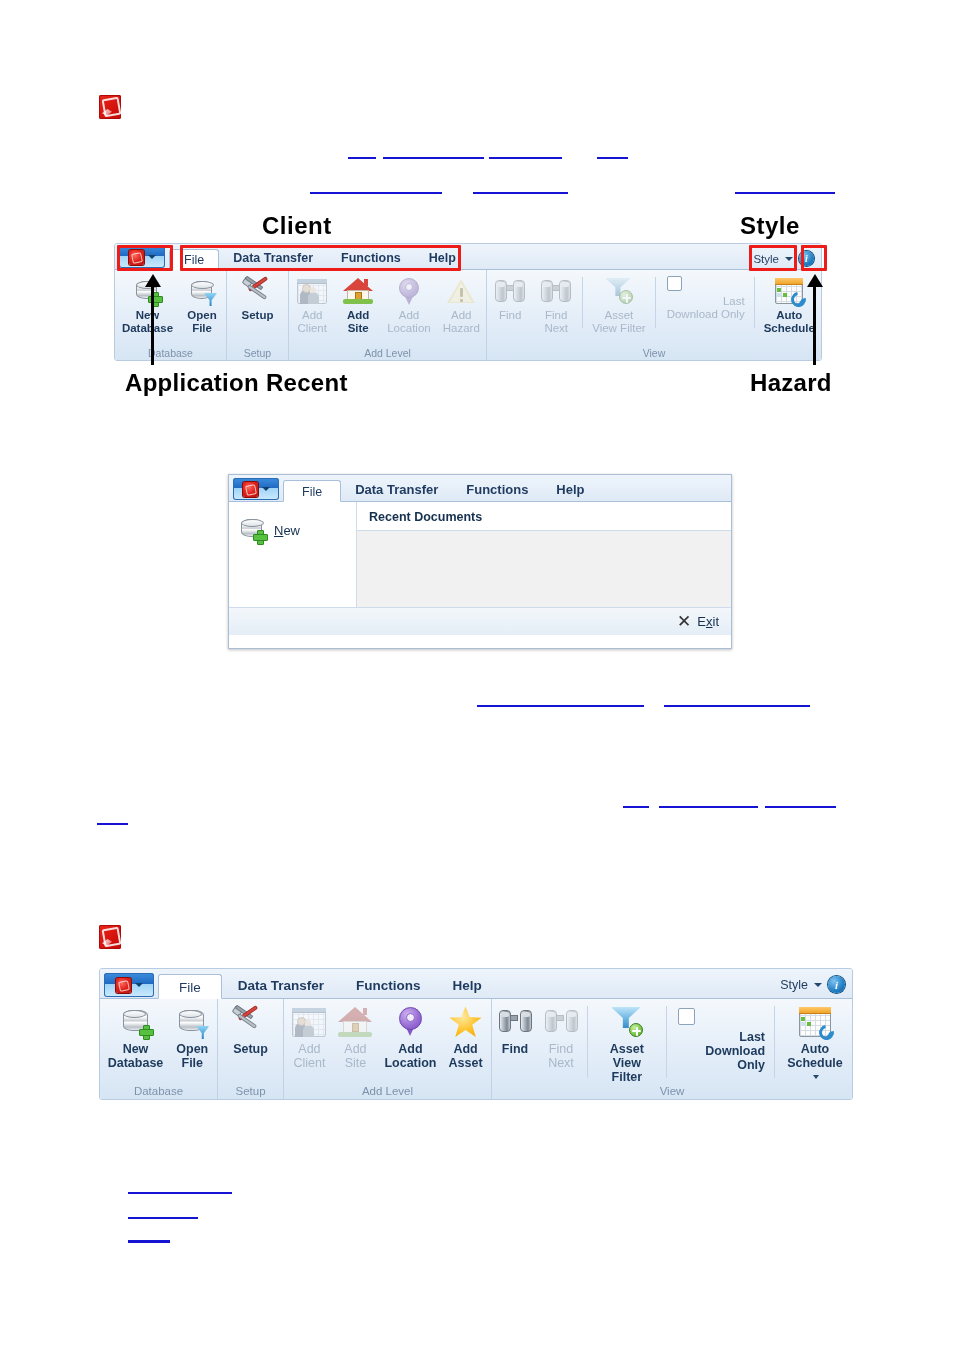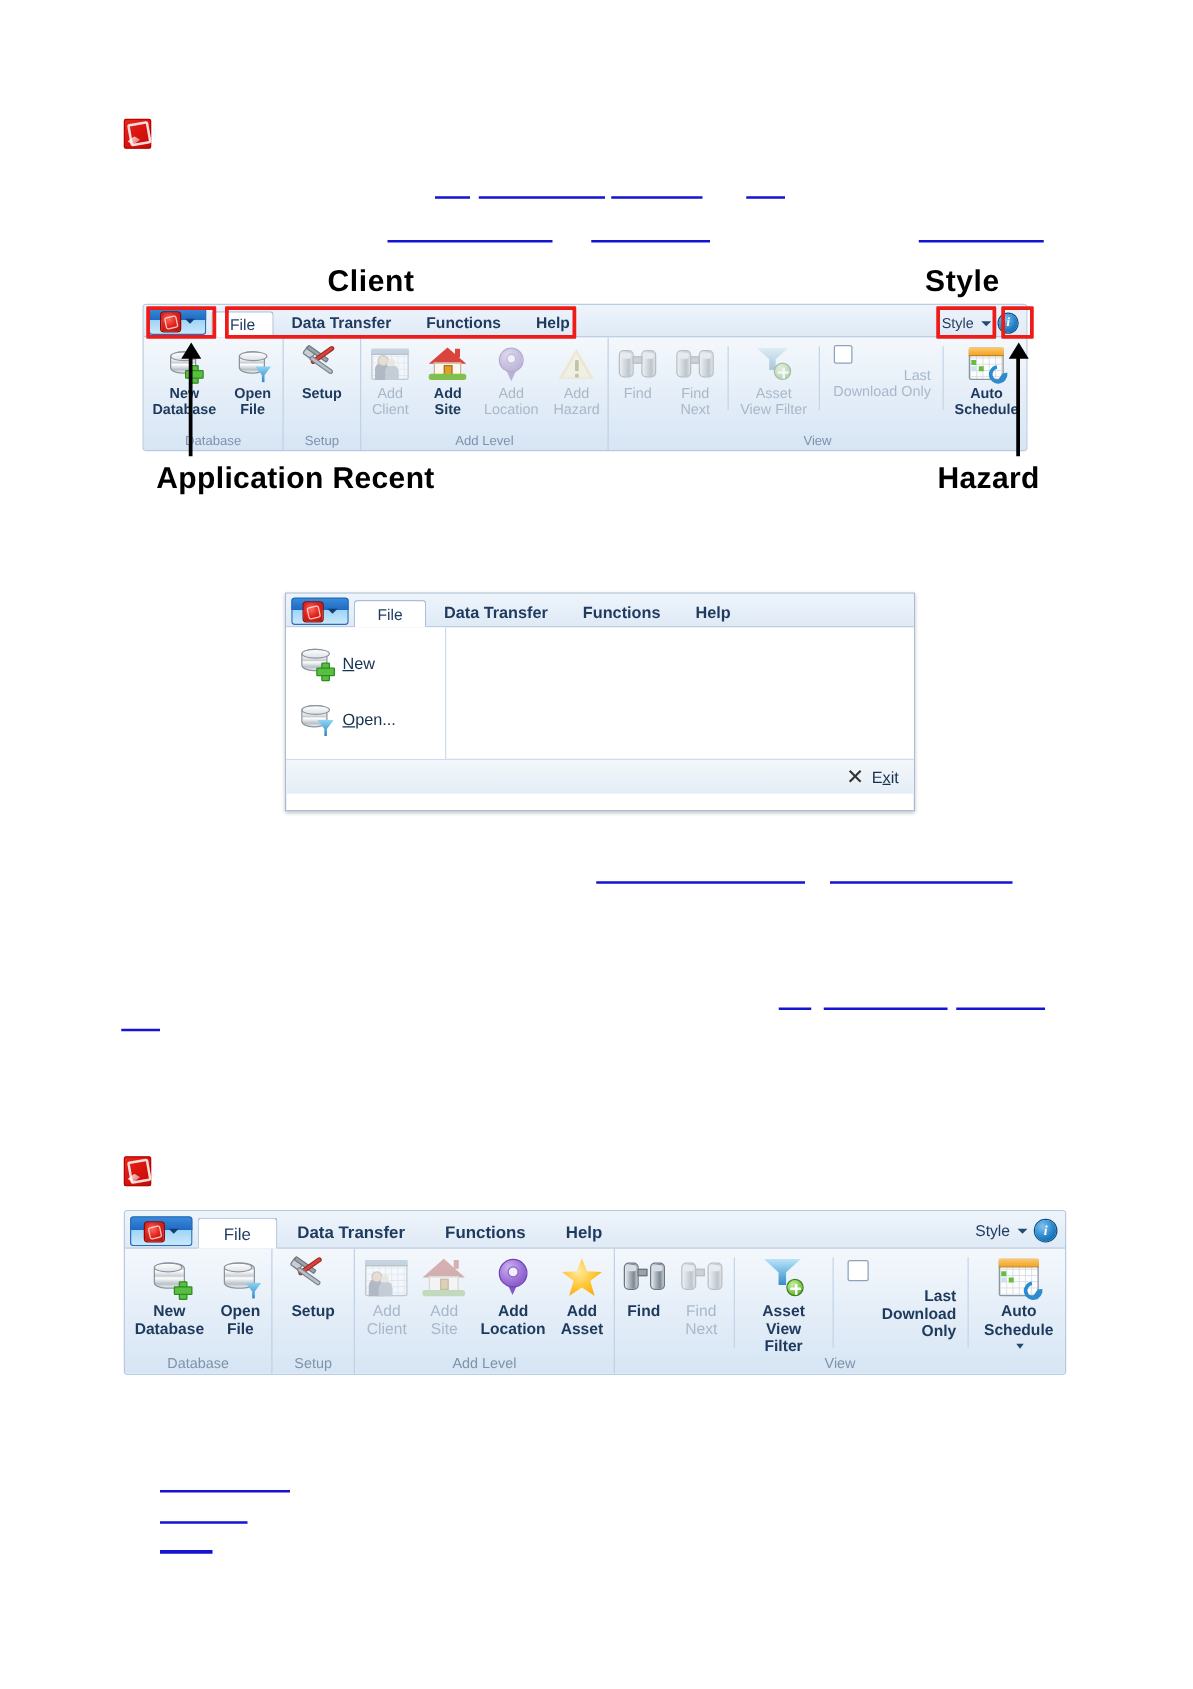--- a/index.html
+++ b/index.html
@@ -595,26 +595,24 @@
   </div>
 
   <div class="fm-body" style="height:105px;">
     <div class="fm-left">
       <div class="fm-item">
         <span>
           <span class="db" style="display:inline-block;"><span class="cyl"></span><span class="plus"></span></span>
         </span>
         <span><u>N</u><span>ew</span></span>
       </div>
-      <div class="fm-item">
-        <span>
-          <span class="db" style="display:inline-block;"><span class="cyl"></span><span class="funnel-blue"></span></span>
-        </span>
-        <span><u>O</u><span>pen...</span></span>
-      </div>
+    </div>
+    <div class="fm-right">
+      <div class="fm-rtitle">Recent Documents</div>
+      <div class="fm-rbody"></div>
     </div>
   </div>
 
   <div class="fm-footer">
     <span class="xglyph">✕</span>
     <span>E<u>x</u>it</span>
   </div>
 </div>
 
 <div class="ribbon" style="left:99px;top:968px;width:754px;height:132px;">

